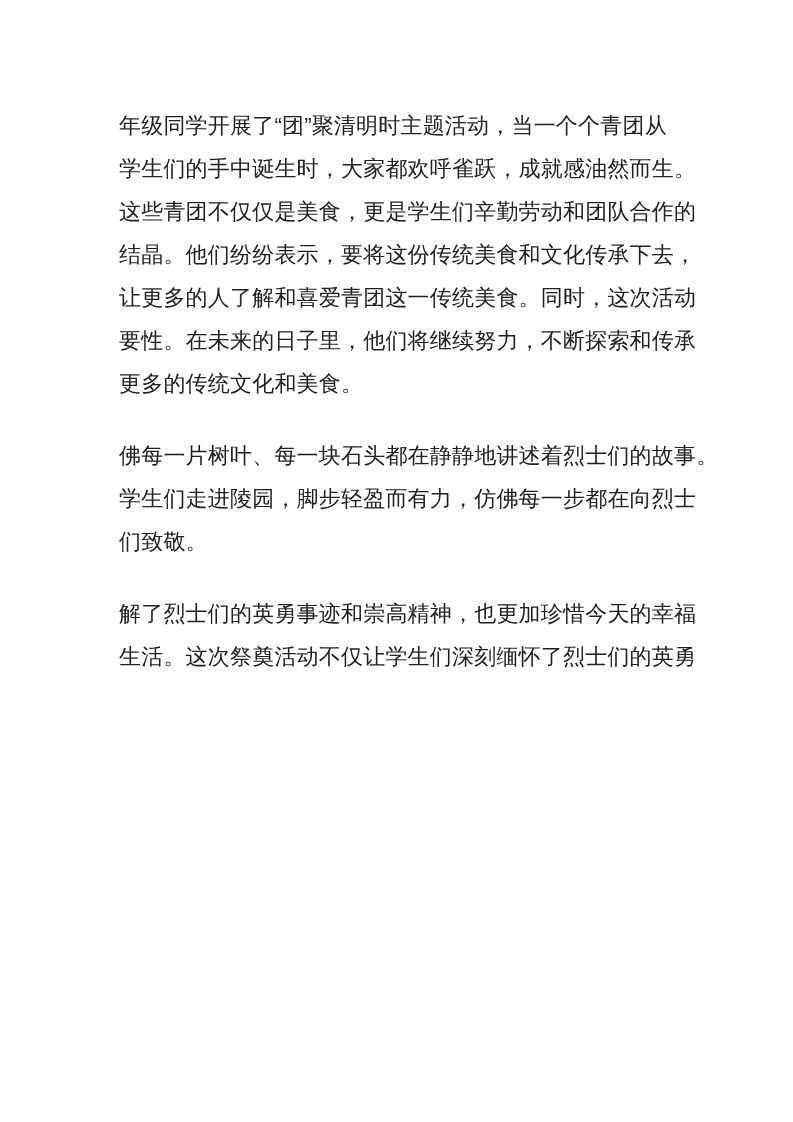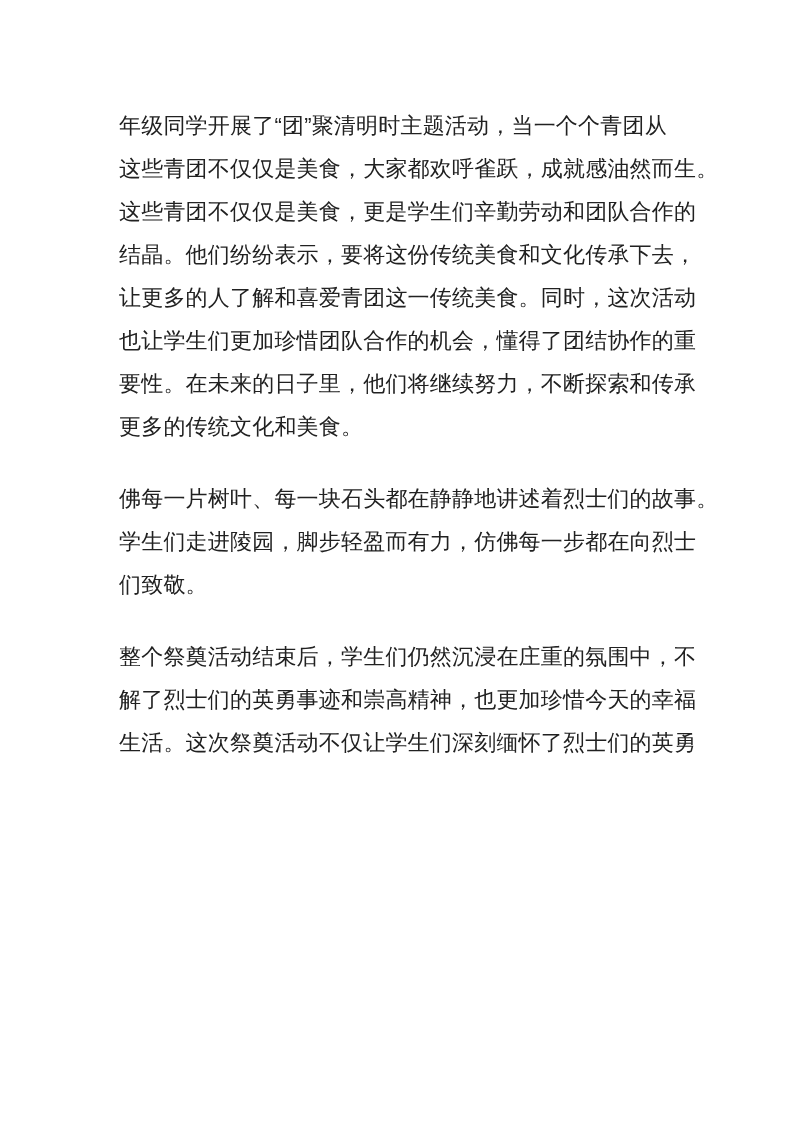--- a/index.html
+++ b/index.html
@@ -40,32 +40,30 @@
     white-space: nowrap;
   }
 </style>
 </head>
 <body>
 
 <div class="page">
   <div class="content">
       <div class="paragraph">
         <div class="line">年级同学开展了“团”聚清明时主题活动，当一个个青团从</div>
-        <div class="line">这些青团不仅仅是美食，大家都欢呼雀跃，成就感油然而生。</div>
+        <div class="line">学生们的手中诞生时，大家都欢呼雀跃，成就感油然而生。</div>
         <div class="line">这些青团不仅仅是美食，更是学生们辛勤劳动和团队合作的</div>
         <div class="line">结晶。他们纷纷表示，要将这份传统美食和文化传承下去，</div>
         <div class="line">让更多的人了解和喜爱青团这一传统美食。同时，这次活动</div>
-        <div class="line">也让学生们更加珍惜团队合作的机会，懂得了团结协作的重</div>
         <div class="line">要性。在未来的日子里，他们将继续努力，不断探索和传承</div>
         <div class="line">更多的传统文化和美食。</div>
       </div>
       <div class="paragraph">
         <div class="line">佛每一片树叶、每一块石头都在静静地讲述着烈士们的故事。</div>
         <div class="line">学生们走进陵园，脚步轻盈而有力，仿佛每一步都在向烈士</div>
         <div class="line">们致敬。</div>
       </div>
       <div class="paragraph">
-        <div class="line">整个祭奠活动结束后，学生们仍然沉浸在庄重的氛围中，不</div>
         <div class="line">解了烈士们的英勇事迹和崇高精神，也更加珍惜今天的幸福</div>
         <div class="line">生活。这次祭奠活动不仅让学生们深刻缅怀了烈士们的英勇</div>
       </div>
     </div>
 </div>
 
 </body></html>

